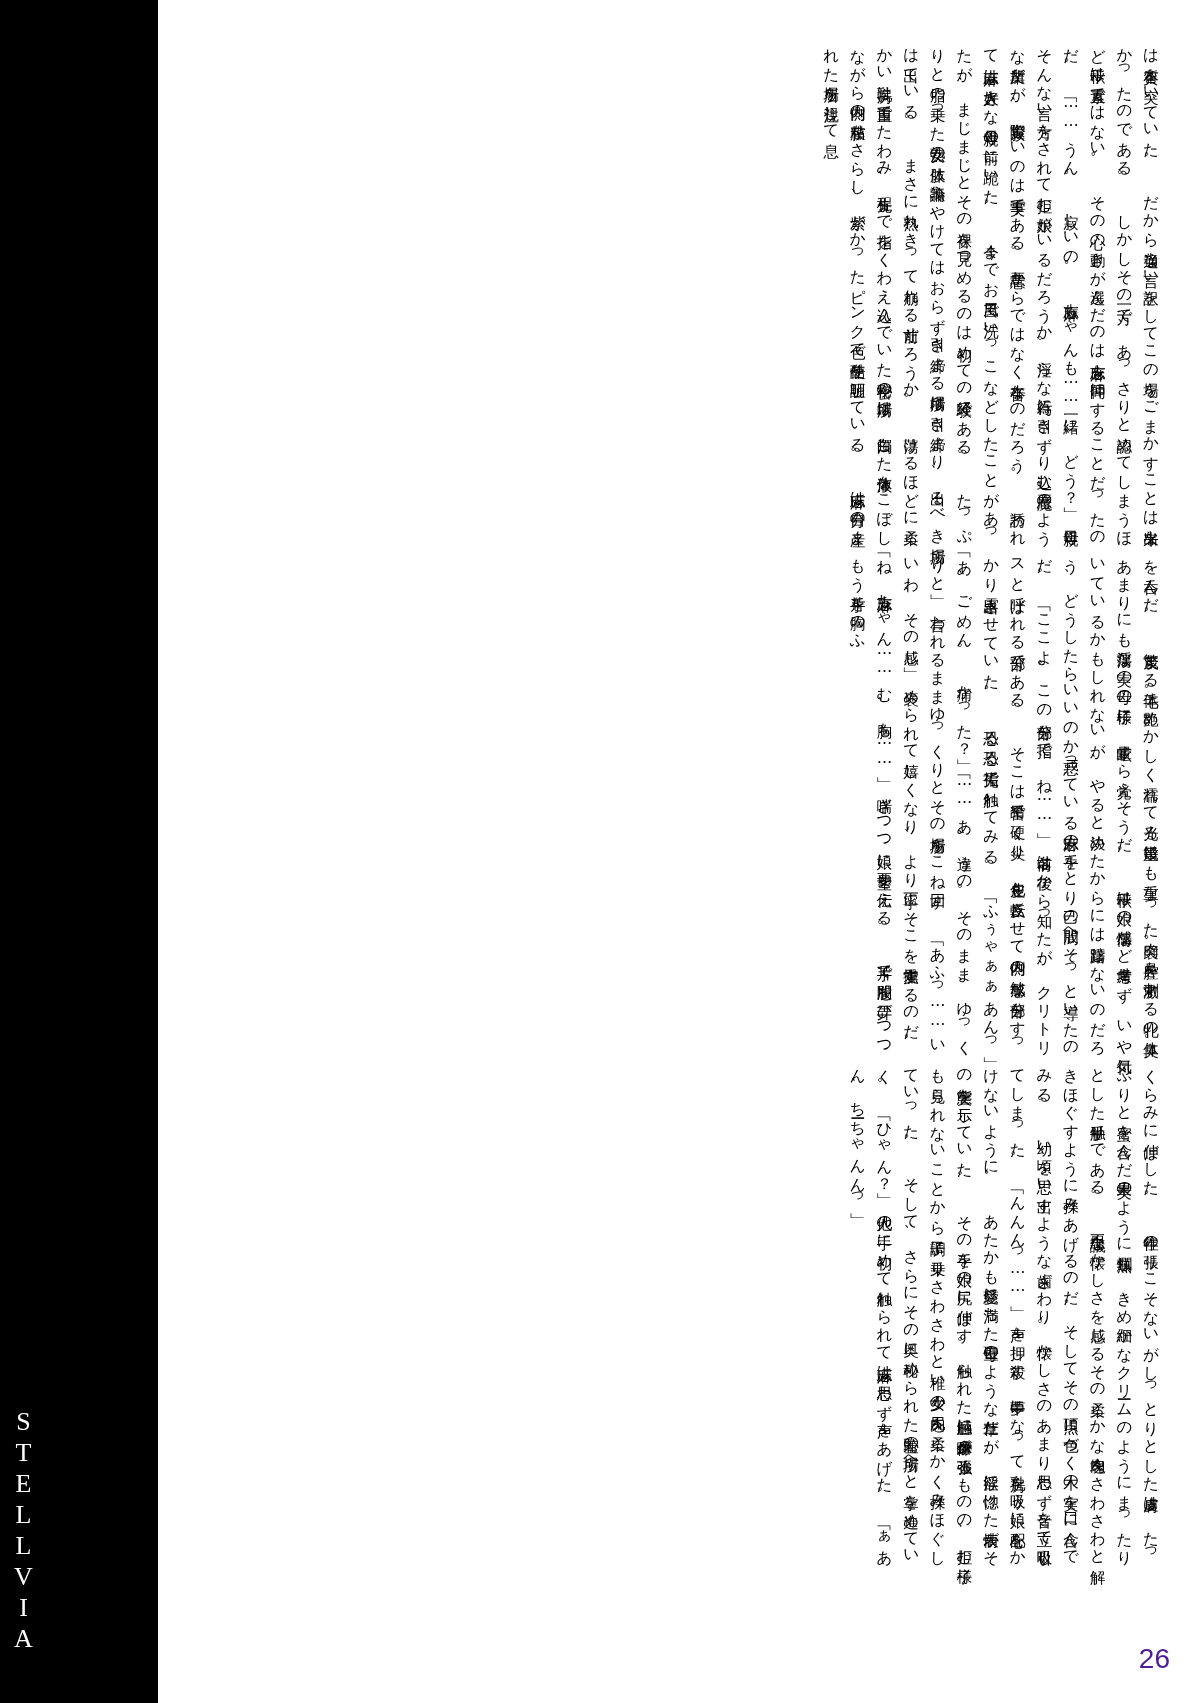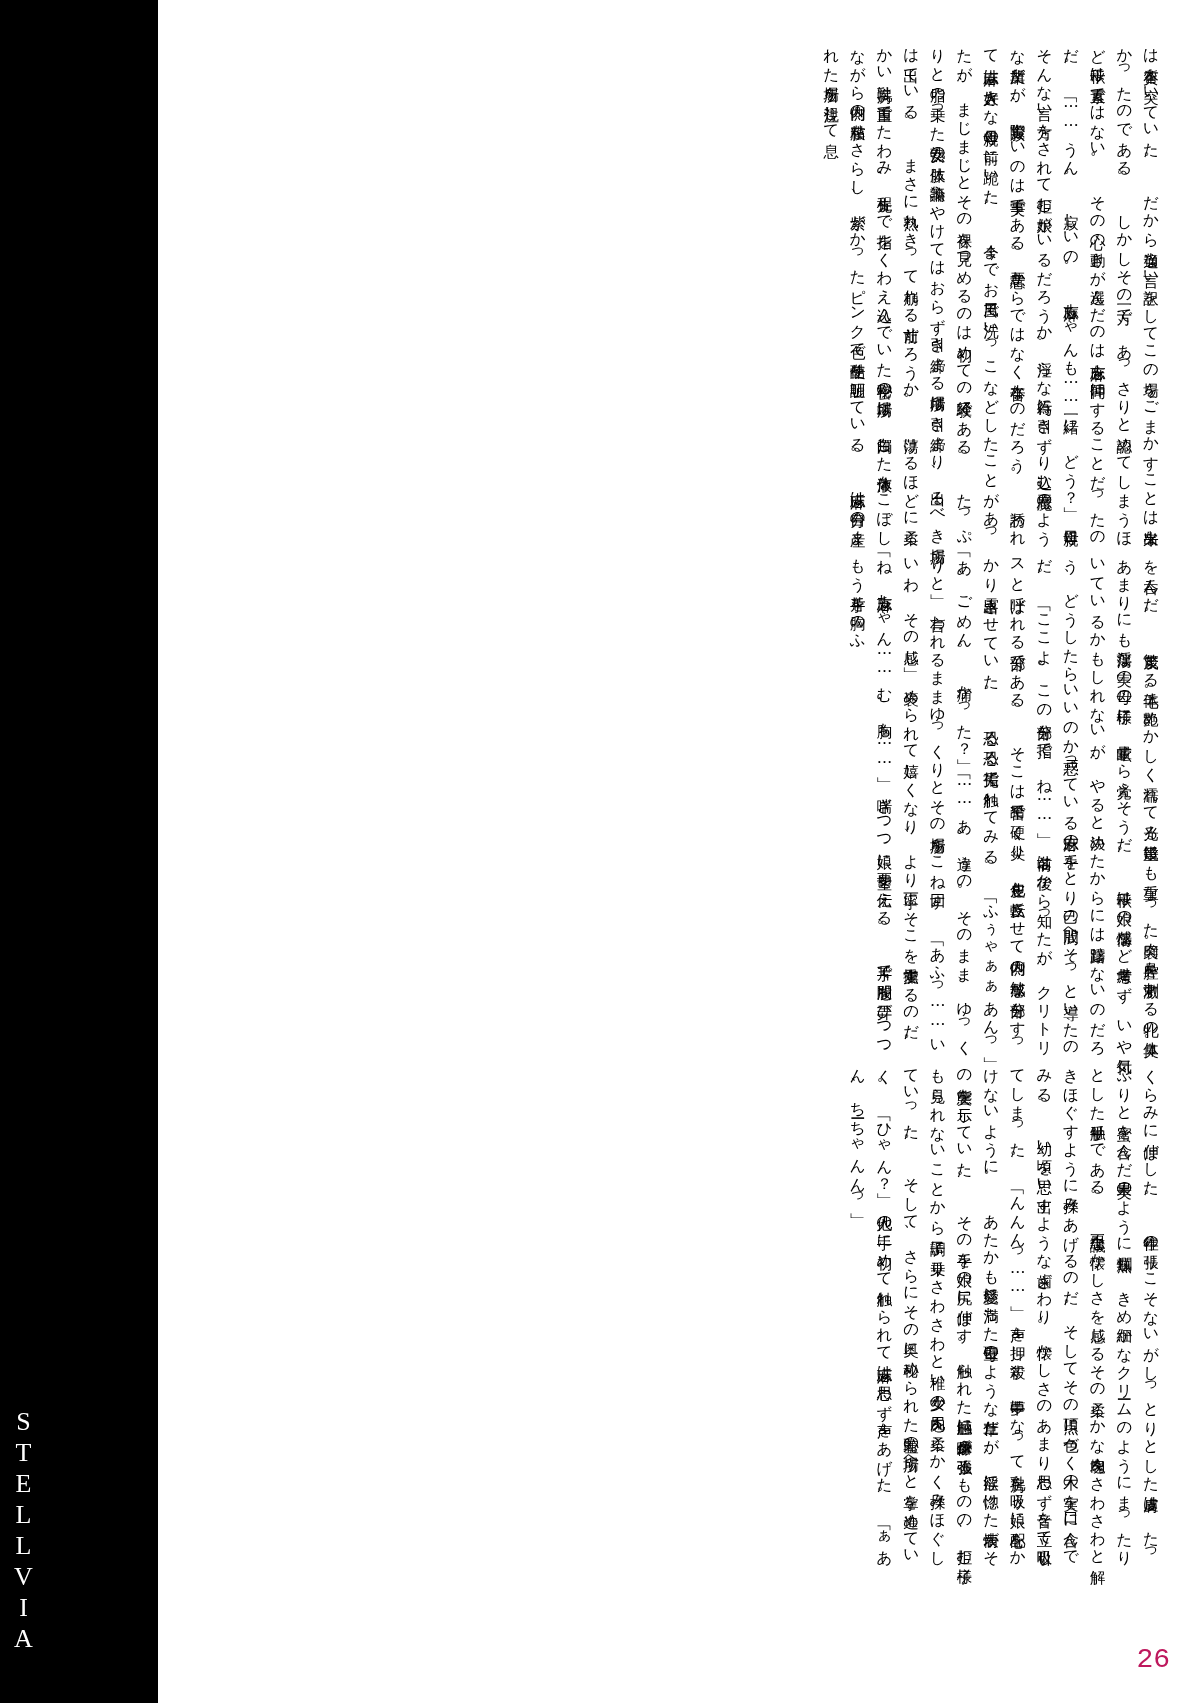--- a/index.html
+++ b/index.html
@@ -33,23 +33,23 @@
     font-size: 26px;
     letter-spacing: 2px;
     writing-mode: vertical-rl;
     text-orientation: upright;
     font-weight: 400;
   }
   #page-number {
     position: absolute;
     right: 30px;
     bottom: 28px;
-    font-family: Liberation Mono, monospace;
+    font-family: Liberation Sans, sans-serif;
     font-size: 28px;
-    color: #be185d;
+    color: #4c1d95;
   }
   
   .vblock {
     position: absolute;
     writing-mode: vertical-rl;
     text-orientation: upright;
     font-family: "DejaVu Serif", serif;
     font-size: 15.5px;
     line-height: 1.72;
     letter-spacing: 0.6px;

